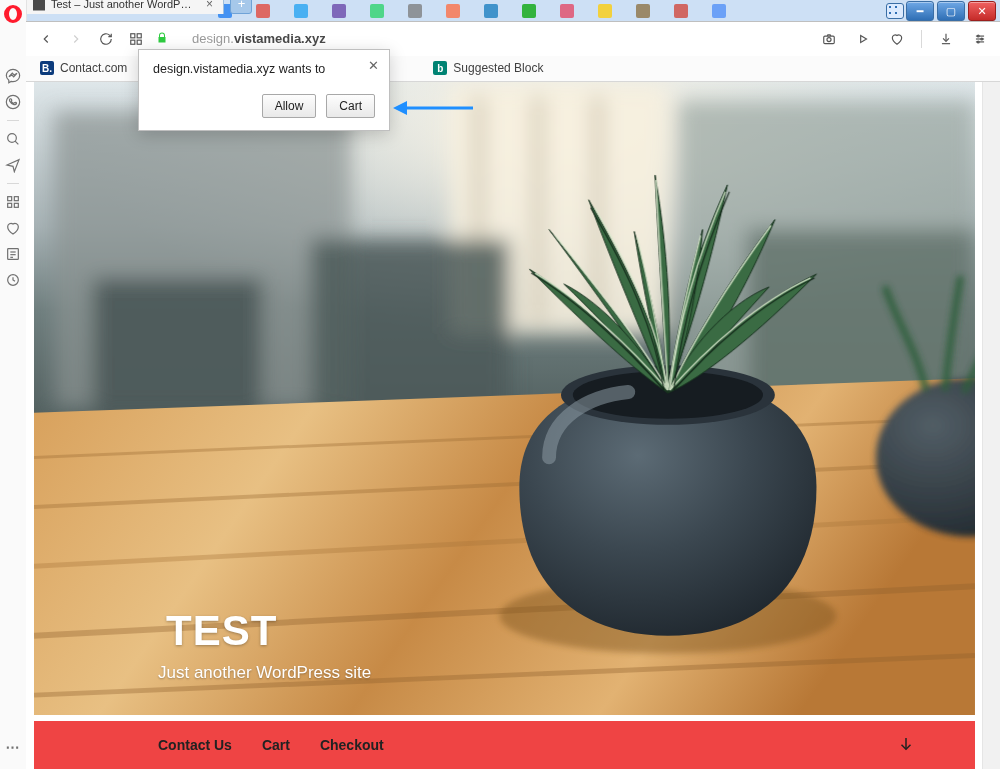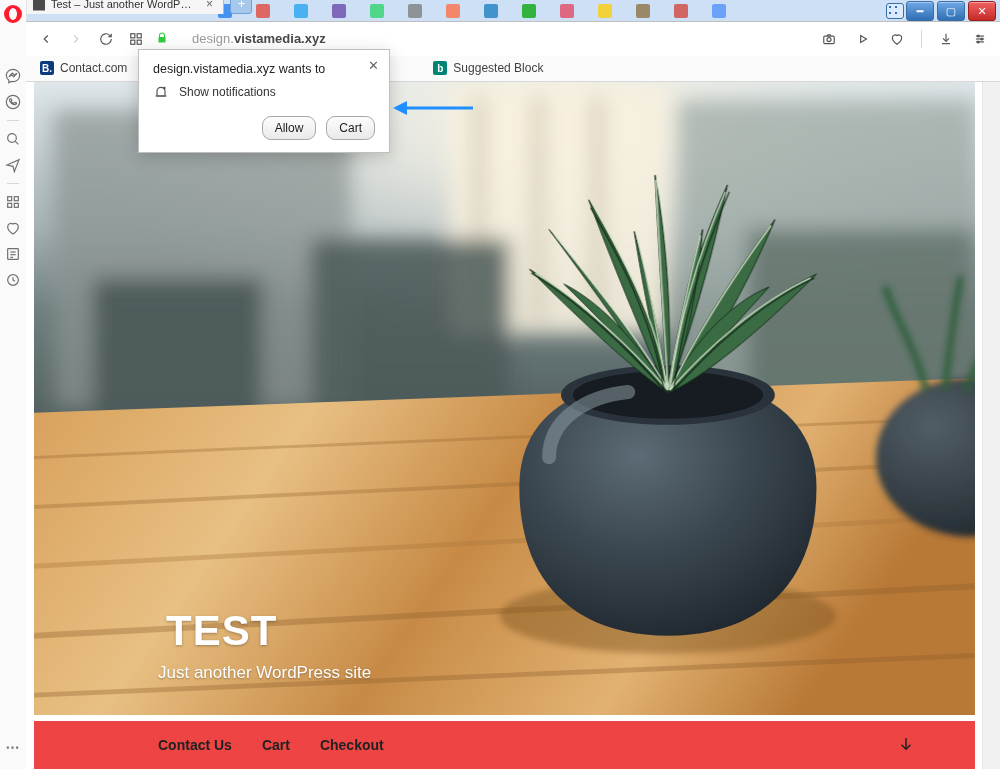--- a/index.html
+++ b/index.html
@@ -70,21 +70,21 @@
   .sitenav{ position:absolute; left:8px; right:25px; top:640px; height:48px; background:#ef4444; display:flex; align-items:center; padding-left:124px; gap:30px; font-size:14px; font-weight:600; color:#222;}
   .sitenav .down-arrow{ margin-left:auto; margin-right:60px; color:#222;}
 
   
   .perm{ position:absolute; left:138px; top:49px; width:250px; background:#fff; border:1px solid #bfbfbf; box-shadow:0 4px 16px rgba(0,0,0,.18); z-index:40; font-size:12px; color:#333; padding-bottom:12px;}
   .perm-head{ padding:12px 14px 2px; font-size:12.5px; font-weight:500; color:#222;}
   .perm-row{ display:flex; align-items:center; gap:10px; padding:6px 14px 0;}
   .perm-row .bell{ width:16px; height:16px;}
   .perm-close{ position:absolute; top:8px; right:10px; color:#666; font-size:13px; cursor:pointer;}
   .perm-btns{ display:flex; justify-content:flex-end; gap:10px; padding:16px 14px 0;}
-  .perm-btn{ min-width:48px; padding:4px 12px; background:linear-gradient(#fdfdfd,#e9e9e9); border:1px solid #a8a8a8; border-radius:9px; font-size:12px; color:#222; cursor:pointer;}
+  .perm-btn{ min-width:48px; padding:4px 12px; background:linear-gradient(#fdfdfd,#e9e9e9); border:1px solid #a8a8a8; border-radius:2px; font-size:12px; color:#222; cursor:pointer;}
 
   
   .arrow-ann{ position:absolute; left:393px; top:97px; z-index:41; color:#1f8fff;}
   .arrow-ann svg{ width:80px; height:22px; }
 </style>
 </head>
 <body>
 <div id="app">
 
 <div class="win-dots"></div>
@@ -401,28 +401,20 @@
             <line x1="12" y1="4" x2="12" y2="19"></line>
             <polyline points="6 13 12 19 18 13"></polyline>
           </svg>
     </span>
   </div>
 </div>
 
 <div class="perm">
   <span class="perm-close">✕</span>
   <div class="perm-head">design.vistamedia.xyz wants to</div>
-  <div class="perm-row">
-    <svg class="bell" viewBox="0 0 24 24" fill="none" stroke="#555" stroke-width="1.8">
-      <path d="M6 18V11a6 6 0 1 1 12 0v7H6z"></path>
-          <path d="M4 18h16"></path>
-          <circle cx="17" cy="6" r="2" fill="#555" stroke="none"></circle>
-    </svg>
-    <span>Show notifications</span>
-  </div>
   <div class="perm-btns">
     <button class="perm-btn">Allow</button>
     <button class="perm-btn">Cart</button>
   </div>
 </div>
 
 <div class="arrow-ann">
   <svg viewBox="0 0 80 22">
         <line x1="80" y1="11" x2="8" y2="11" stroke="#1f8fff" stroke-width="3"></line>
         <polygon points="0,11 14,4 14,18" fill="#1f8fff"></polygon>

